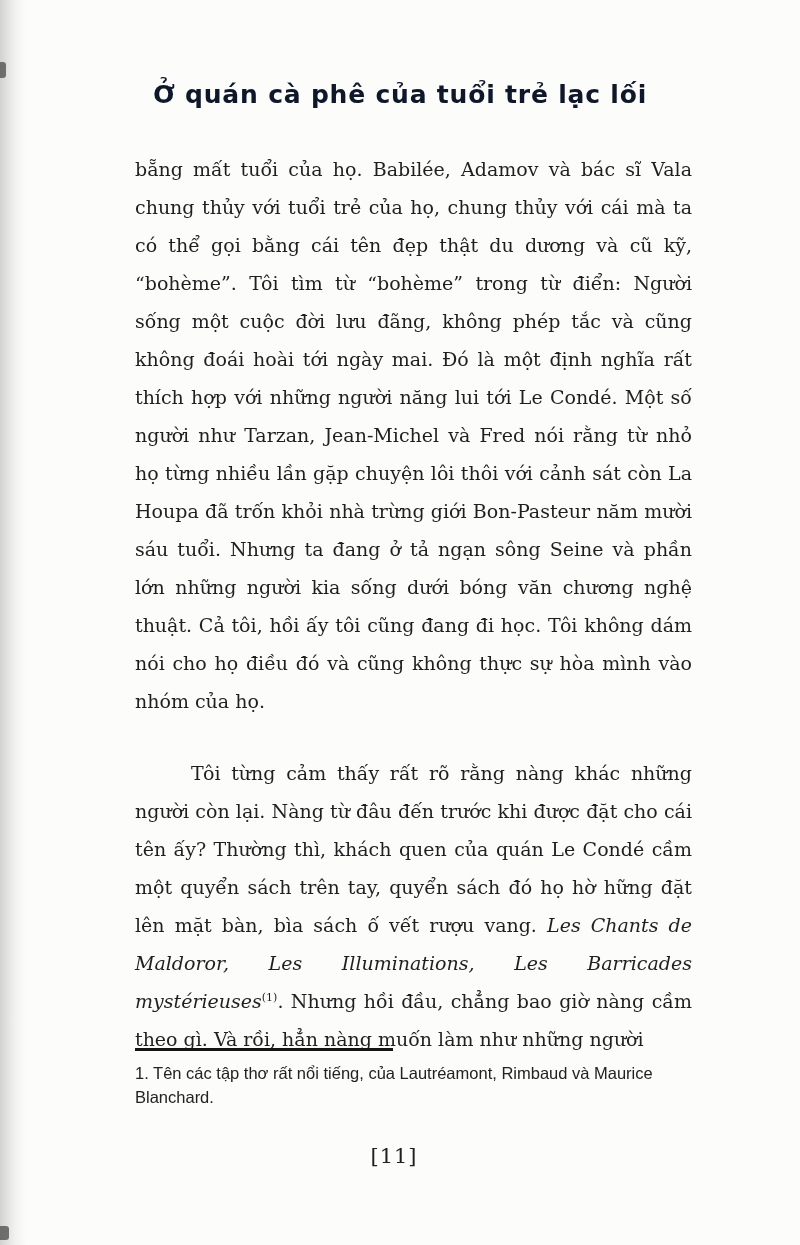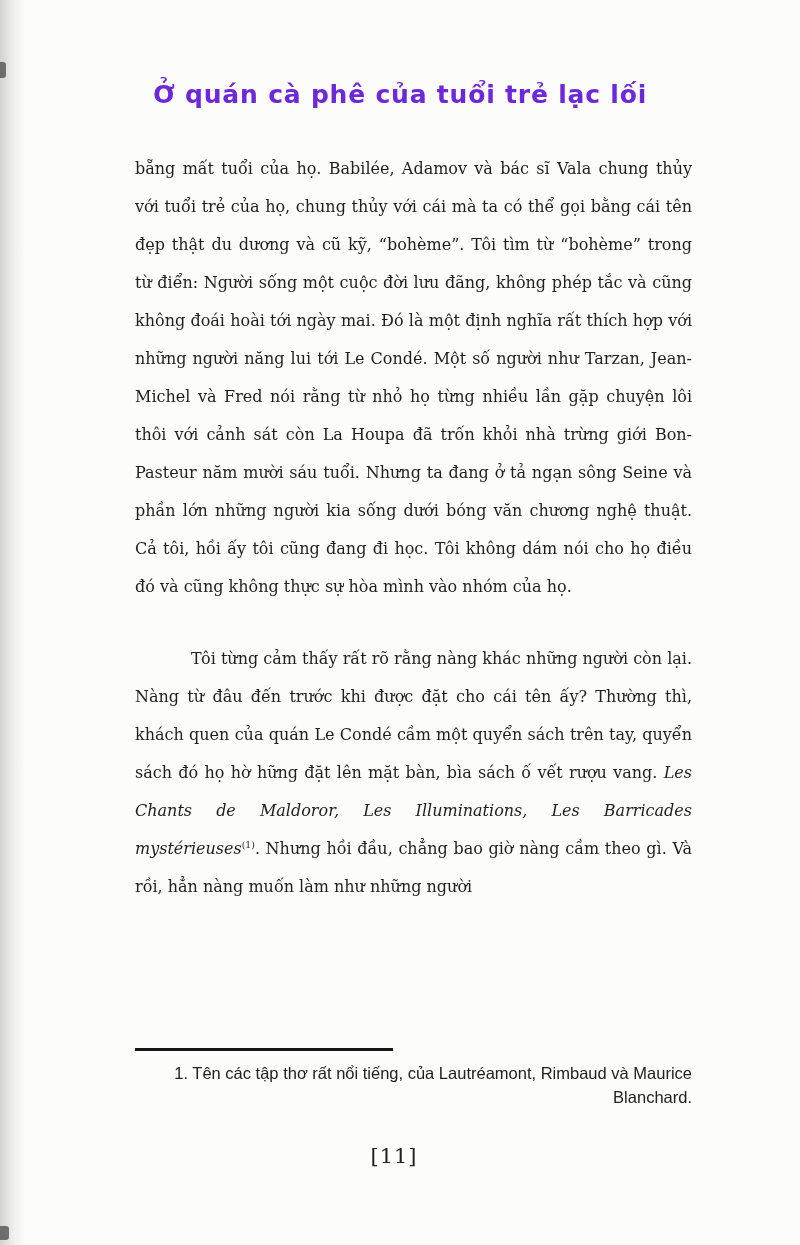--- a/index.html
+++ b/index.html
@@ -35,28 +35,28 @@
   .header-title {
     position: absolute;
     top: 80px;
     left: 0;
     right: 0;
     text-align: center;
     font-family: "DejaVu Sans", "Liberation Sans", sans-serif;
     font-size: 25px;
     font-weight: 600;
     letter-spacing: 0.8px;
-    color: #6d28d9;
+    color: #0f172a;
   }
   .text-block {
     position: absolute;
     left: 135px;
     width: 557px;
     top: 150px;
-    font-size: 16px;
+    font-size: 19px;
     line-height: 38px;
     text-align: justify;
   }
   .text-para {
     margin: 0;
     padding: 0;
   }
   .para-indent {
     text-indent: 56px;
     margin-top: 34px;
@@ -79,21 +79,21 @@
   }
   .footnote {
     position: absolute;
     left: 135px;
     top: 1061px;
     width: 557px;
     font-family: "Liberation Sans", "DejaVu Sans", sans-serif;
     font-size: 16.5px;
     line-height: 24px;
     color: #222220;
-    text-align: right;
+    text-align: left;
   }
   .page-number {
     position: absolute;
     left: 0;
     right: 12px;
     top: 1144px;
     text-align: center;
     font-size: 21px;
     color: #1f1f1f;
     letter-spacing: 1px;

